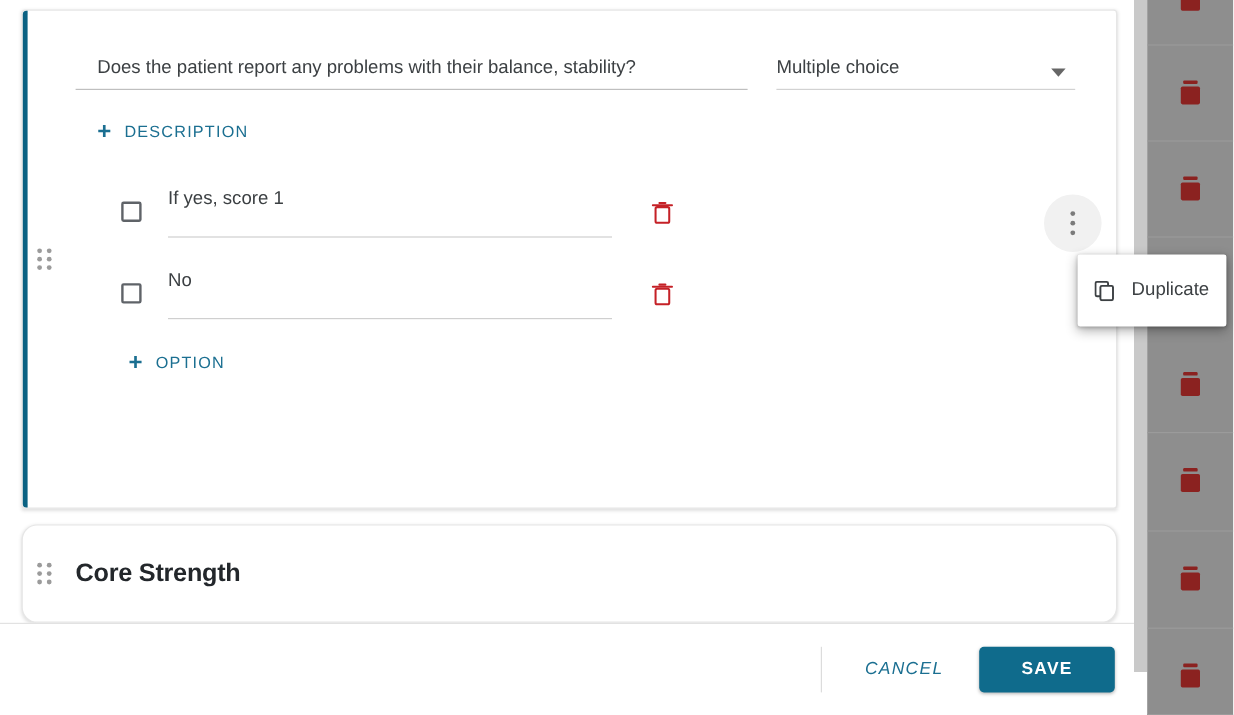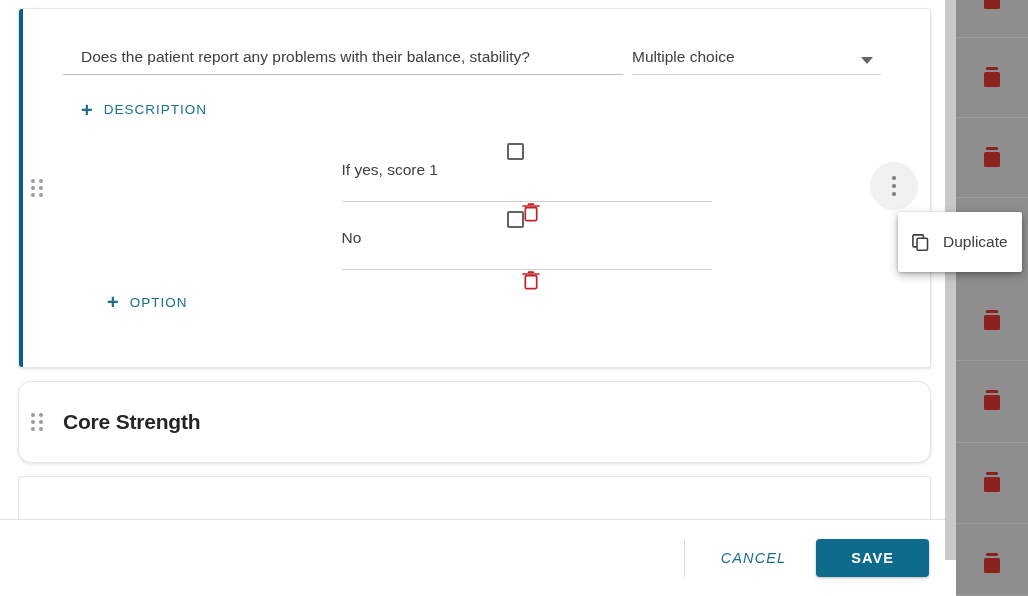--- a/index.html
+++ b/index.html
@@ -79,21 +79,21 @@
   }
 
   
   .q-card {
     position: relative;
     margin-top: 4px;
     background: #ffffff;
     border: 1px solid #e6e6e6;
     border-radius: 3px;
     box-shadow: 0 1px 3px rgba(0,0,0,0.12);
-    height: 360px;
+    height: 416px;
   }
   .q-card-accent {
     position: absolute;
     top: 0;
     left: 0;
     width: 4px;
     height: 100%;
     background: #0a6182;
     border-radius: 3px 0 0 3px;
   }
@@ -134,21 +134,21 @@
     padding: 0 4px 8px 18px;
   }
   .q-title-text {
     font-size: 15.5px;
     color: #3c4043;
     line-height: 19px;
     white-space: nowrap;
   }
   .q-type-field {
     width: 249px;
-    margin-left: 9px;
+    margin-left: 24px;
     border-bottom: 1px solid #d2d2d2;
     padding: 0 4px 8px 0;
     position: relative;
     display: flex;
     align-items: flex-end;
   }
   .q-type-text {
     font-size: 15.5px;
     color: #3c4043;
     line-height: 19px;
@@ -185,21 +185,20 @@
 
   .options {
     margin-top: 22px;
   }
   .option-row {
     position: relative;
     display: flex;
     align-items: center;
     height: 68px;
     padding-left: 38px;
-    flex-direction: column;
   }
   .opt-check {
     width: 17px;
     height: 17px;
     border: 2px solid #5f6368;
     border-radius: 2px;
     flex: 0 0 auto;
     background: #ffffff;
   }
   .opt-input {

